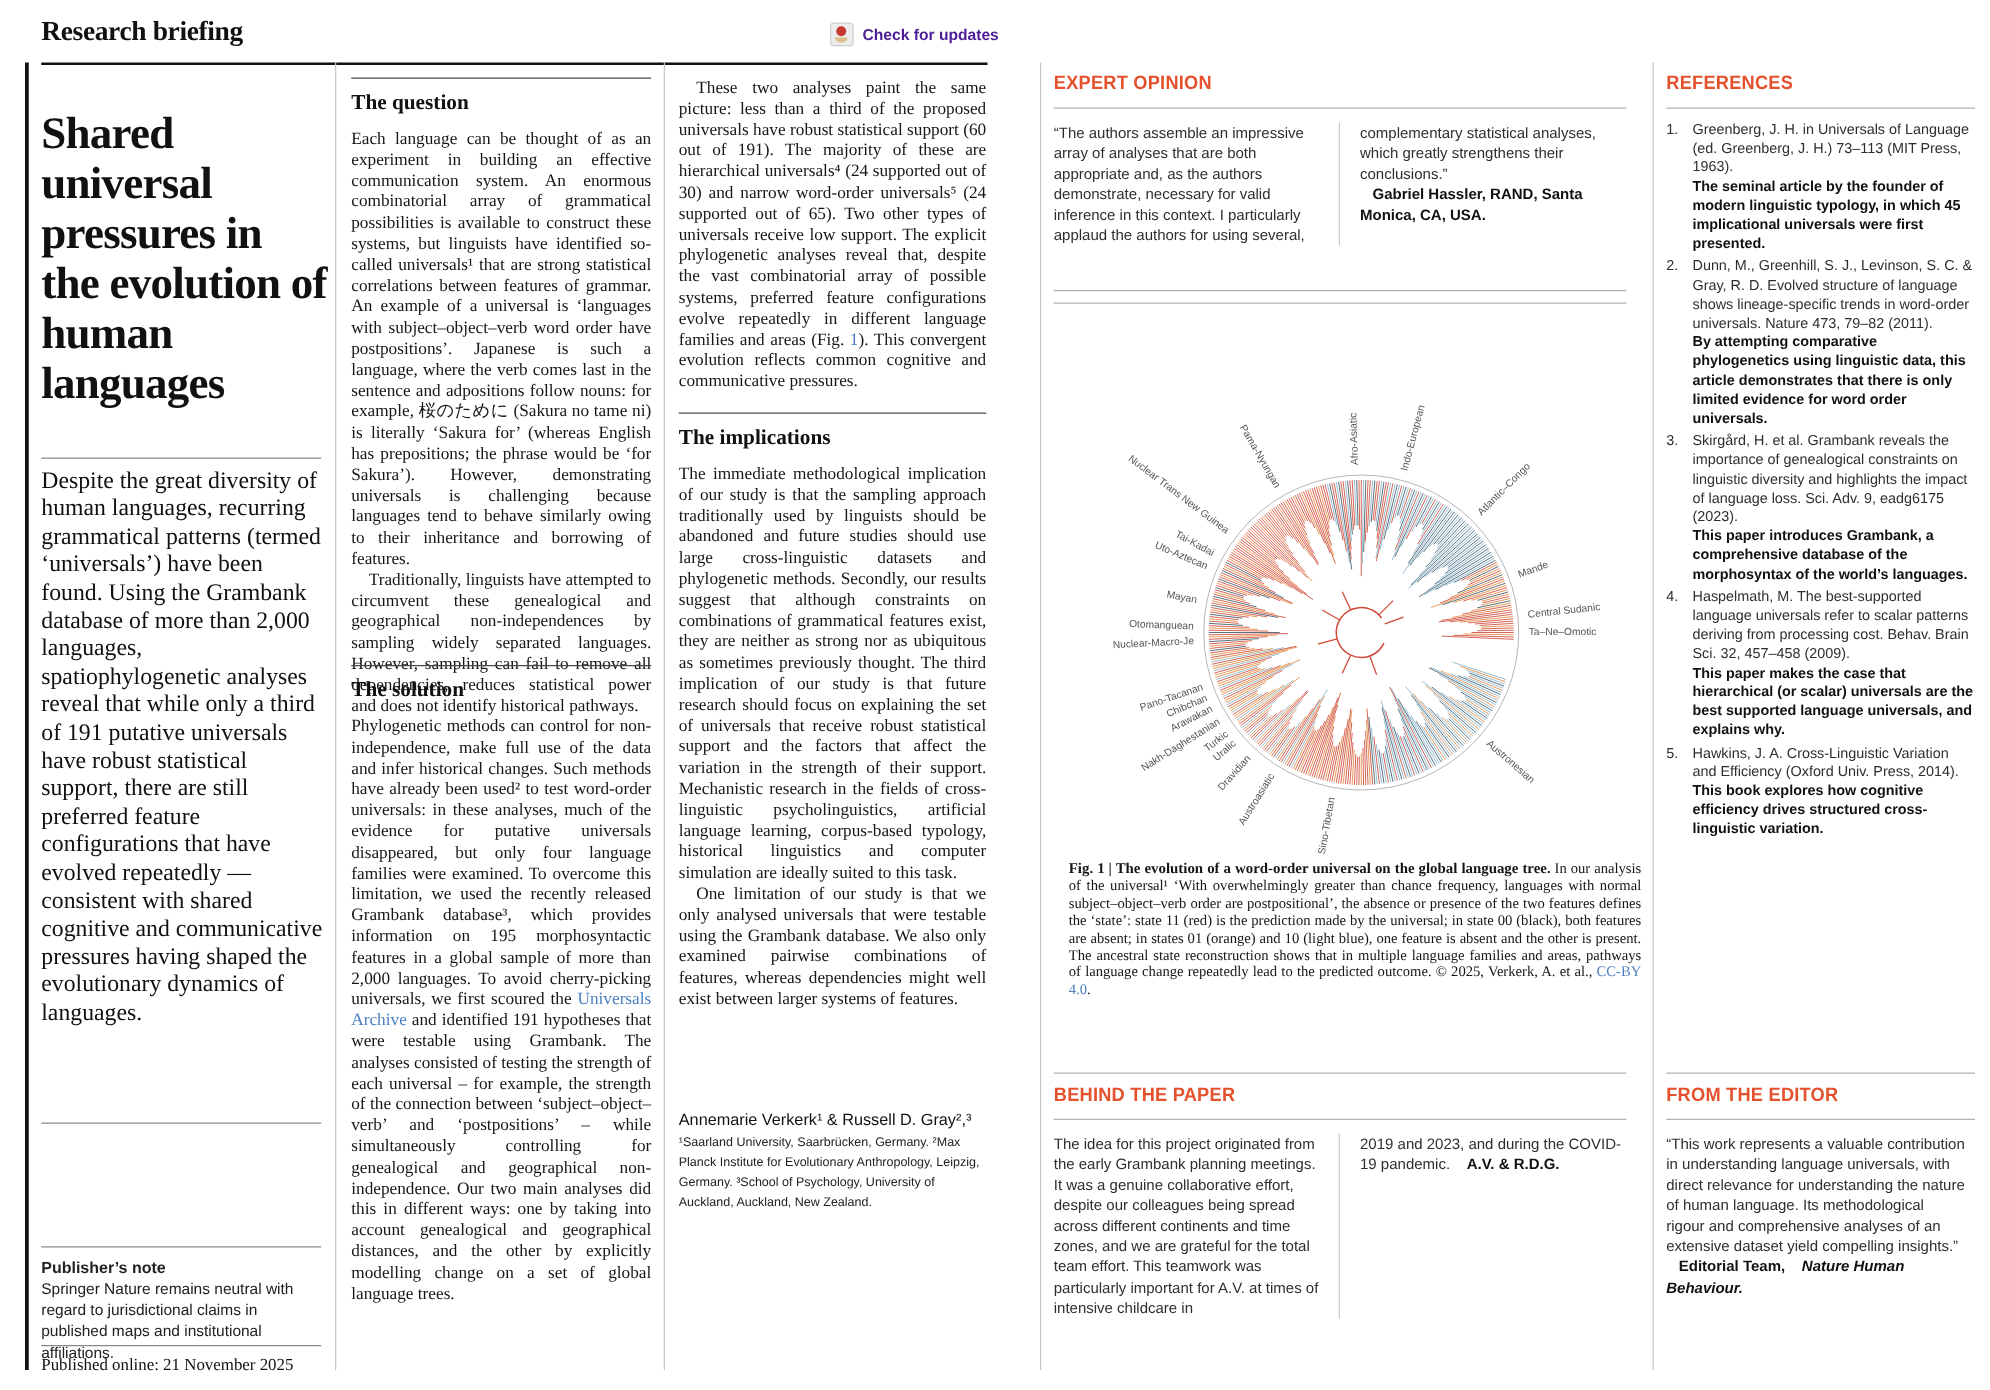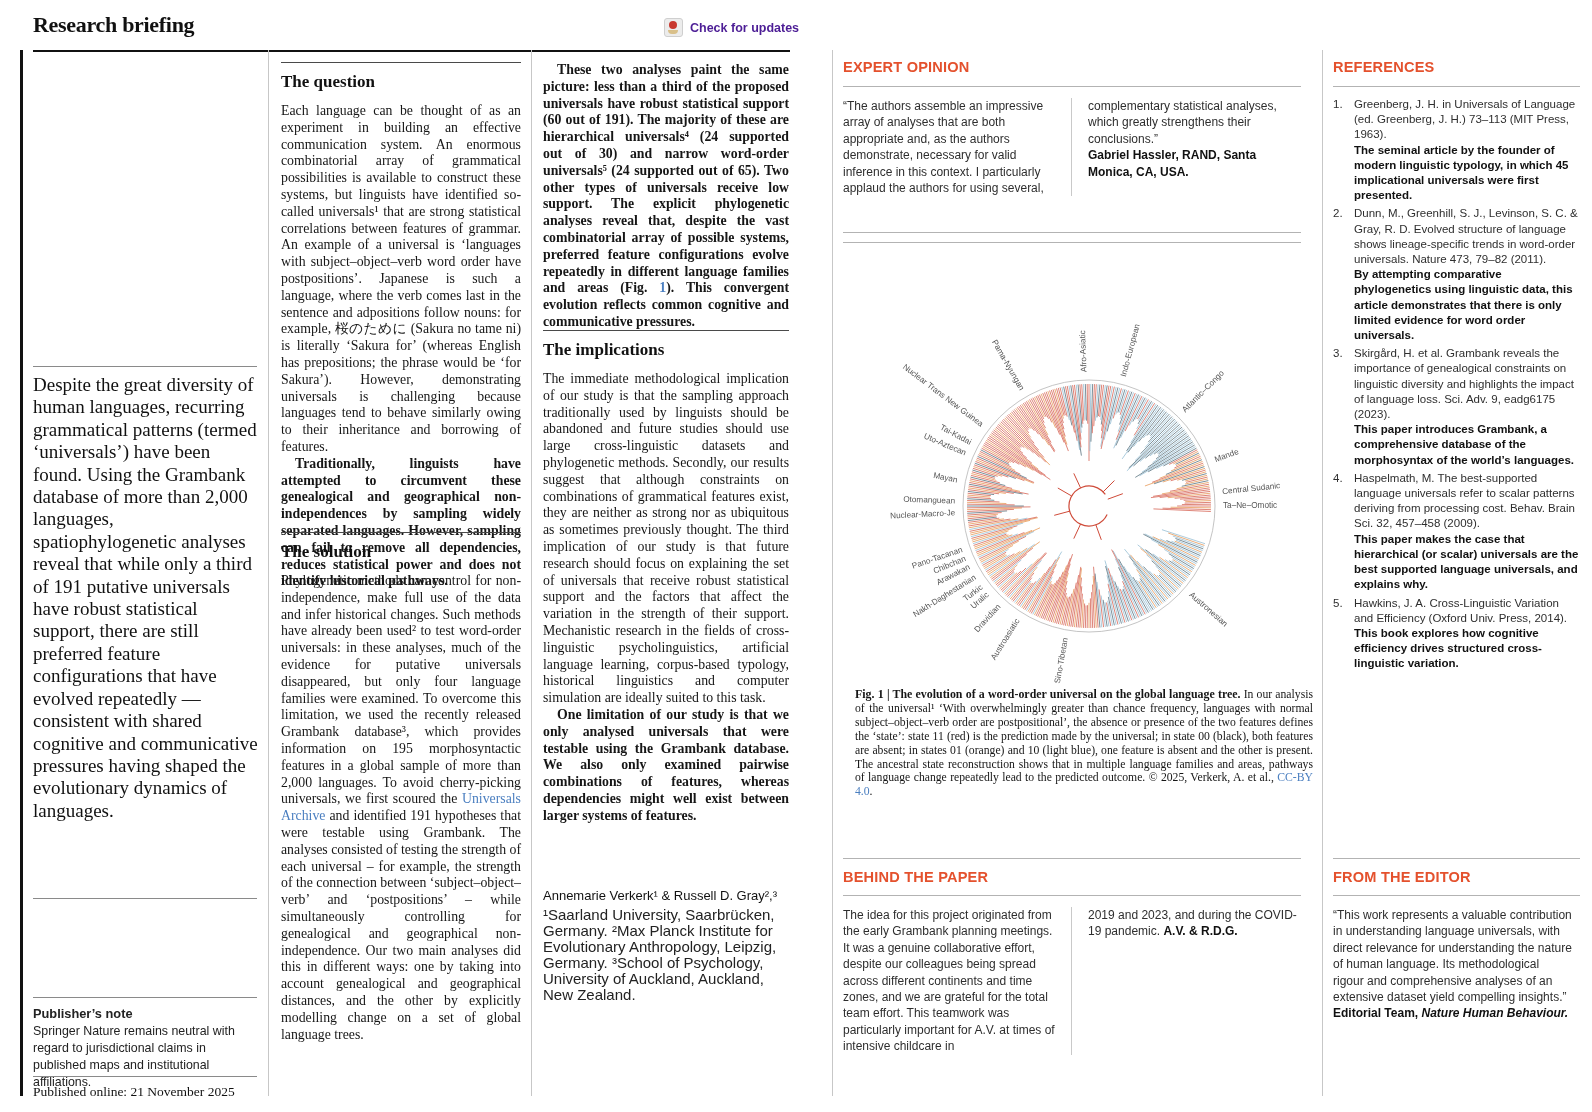--- a/index.html
+++ b/index.html
@@ -22,34 +22,34 @@
   #col3{left:543px;width:246px;height:1040px;}
   .headline{position:absolute;top:0;left:0;font-family:"Liberation Serif",serif;font-weight:700;font-size:36px;line-height:40px;letter-spacing:-0.6px;color:#111;}
   .rule-g{position:absolute;left:0;width:224px;height:1px;background:#8a8a8a;}
   .standfirst{position:absolute;top:312px;left:0;width:226px;font-family:"Liberation Serif",serif;font-size:19px;line-height:22.4px;color:#111;}
   .smallblock{position:absolute;left:0;width:224px;font-size:12.4px;line-height:17px;color:#222;}
   .smallblock b{font-size:12.8px;}
   .pubonline{position:absolute;left:0;width:224px;font-family:"Liberation Serif",serif;font-size:13.5px;color:#111;}
   .col-rule{width:100%;height:1px;background:#4a4a4a;margin:0 0 9px 0;}
   h3.sec{font-family:"Liberation Serif",serif;font-weight:700;font-size:17px;margin:0 0 11px 0;color:#111;}
   p.body{font-family:"Liberation Serif",serif;font-size:13.8px;line-height:16.8px;text-align:justify;margin:0;color:#161616;}
-  p.body.ind{text-indent:14px;font-weight:bold;}
+  p.body.ind{text-indent:14px;}
   .authors-names{font-weight:400;font-size:13px;margin:0 0 4px 0;color:#111;}
-  .affils{font-size:15px;line-height:16px;color:#222;}
+  .affils{font-size:10px;line-height:16px;color:#222;}
   a,.link{color:#4b7fc0;text-decoration:none;cursor:pointer;}
   
   .right-main{position:absolute;left:843px;top:58px;width:458px;height:1040px;}
   .right-col{position:absolute;left:1333px;top:58px;width:247px;height:1040px;}
   .orange-h{display:inline-block;font-weight:700;font-size:15.5px;letter-spacing:0.2px;color:#e4512d;transform:scaleX(.94);transform-origin:left;white-space:nowrap;}
   .rule-lt{width:100%;height:1px;background:#b3b3b3;}
   .sans-body{font-size:12px;line-height:16.4px;color:#2e2e2e;text-align:left;}
   .twocol{display:flex;align-items:stretch;}
   .twocol .c{width:212px;}
   .twocol .div{width:1px;background:#c9c9c9;margin:0 16px;}
-  .attr{font-weight:700;color:#111;}
+  .attr{font-weight:700;color:#111;margin-left:10px;}
   
   #tree-svg{position:absolute;left:-4px;top:226px;width:470px;height:400px;}
   .caption{position:absolute;top:630px;left:12px;width:458px;font-family:"Liberation Serif",serif;font-size:11.7px;line-height:13.9px;text-align:justify;color:#161616;}
   .caption b{font-size:11.9px;}
   
   .ref{position:relative;padding-left:21px;margin-bottom:3px;font-size:11.5px;line-height:15.2px;color:#2e2e2e;}
   .ref .num{position:absolute;left:0;top:0;}
   .ref .note{font-weight:700;color:#111;}
   .blk{position:absolute;left:0;width:100%;}
 </style>
@@ -62,20 +62,21 @@
   <span class="check-label">Check for updates</span>
 </div>
 <div class="abs header-rule"></div>
 <div class="abs left-bar"></div>
 <div class="abs vline" style="left:268px"></div>
 <div class="abs vline" style="left:531px"></div>
 <div class="abs vline" style="left:832px"></div>
 <div class="abs vline" style="left:1322px"></div>
 
 <div class="col" id="col1">
+  <h1 class="headline">Shared universal pressures in the evolution of human languages</h1>
   <div class="rule-g" style="top:304px"></div>
   <div class="standfirst">Despite the great diversity of human languages, recurring grammatical patterns (termed ‘universals’) have been found. Using the Grambank database of more than 2,000 languages, spatiophylogenetic analyses reveal that while only a third of 191 putative universals have robust statistical support, there are still preferred feature configurations that have evolved repeatedly — consistent with shared cognitive and communicative pressures having shaped the evolutionary dynamics of languages.</div>
   <div class="rule-g" style="top:836px"></div>
   <div class="rule-g" style="top:935px"></div>
   <div class="smallblock" style="top:943px">
     <b>Publisher’s note</b><br>
     <span>Springer Nature remains neutral with regard to jurisdictional claims in published maps and institutional affiliations.</span>
   </div>
   <div class="rule-g" style="top:1014px"></div>
   <div class="pubonline" style="top:1022px">Published online: 21 November 2025</div>

